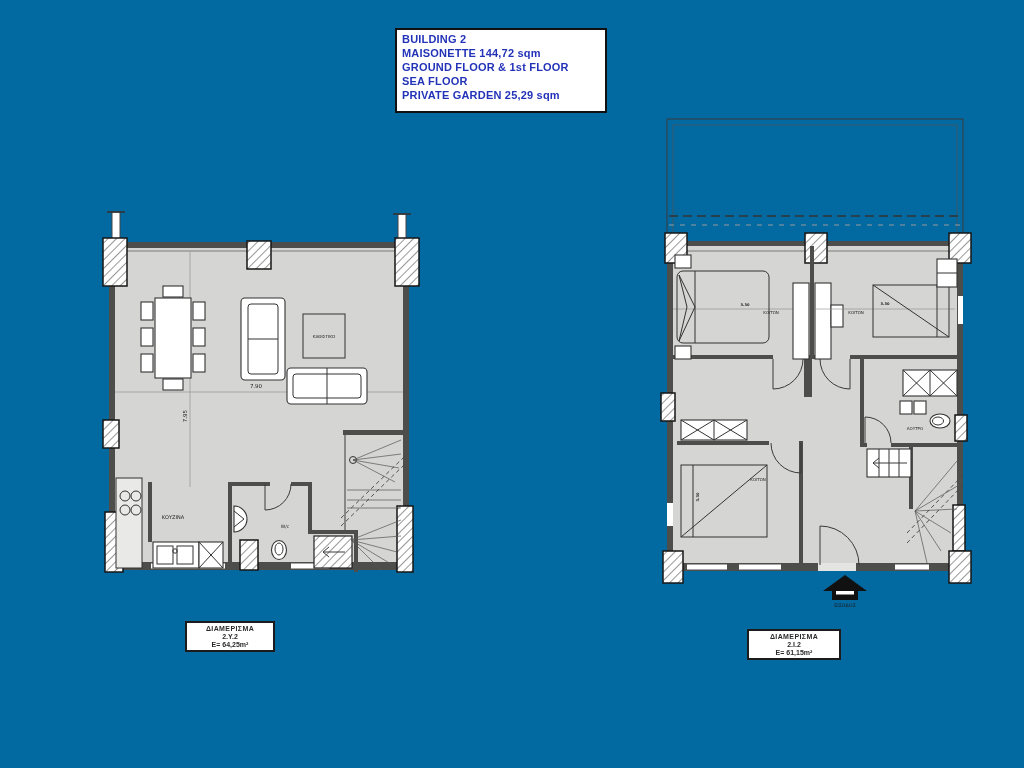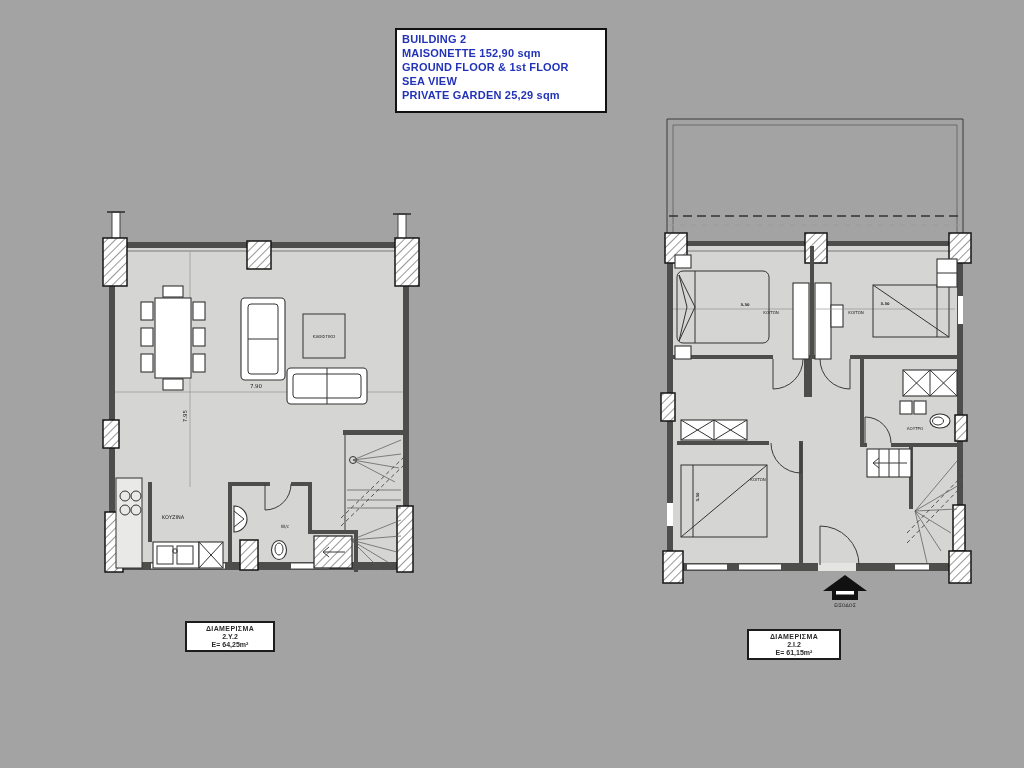--- a/index.html
+++ b/index.html
@@ -1,16 +1,16 @@
 <!DOCTYPE html>
 <html><head>
 <meta charset="utf-8">
 <style>
   html,body{margin:0;padding:0;background:#ffffff;}
-  .canvas{position:relative;width:1024px;height:768px;background:#a3a3a3;overflow:hidden;
+  .canvas{position:relative;width:1024px;height:768px;background:#0369a1;overflow:hidden;
           font-family:"Liberation Sans", sans-serif;}
   
   .title-box{position:absolute;left:395px;top:28px;width:198px;min-height:74px;
              border:2px solid #111;background:#fff;padding:3px 5px 4px 5px;
              color:#2333b8;font-weight:bold;font-size:11px;line-height:1.27;
              letter-spacing:0.2px;}
   .title-box span{display:block;white-space:nowrap;}
   
   .apt-box{position:absolute;border:2px solid #1c1c1c;background:#fff;text-align:center;
            padding:2px 3px;color:#2a2a2a;font-weight:bold;}
@@ -35,23 +35,23 @@
   .dash2{stroke:#9a9a9a;stroke-width:1;fill:none;stroke-dasharray:5 6;}
   .brk{stroke:#444;stroke-width:0.9;fill:none;stroke-dasharray:4 3;}
 </style>
 </head>
 <body>
 
 <div class="canvas">
 
   <div class="title-box">
     <span>BUILDING 2</span>
-    <span>MAISONETTE 152,90 sqm</span>
+    <span>MAISONETTE 144,72 sqm</span>
     <span>GROUND FLOOR &amp; 1st FLOOR</span>
-    <span>SEA VIEW</span>
+    <span>SEA FLOOR</span>
     <span>PRIVATE GARDEN 25,29 sqm</span>
   </div>
 
   <svg id="plan-gf" width="330" height="390" viewBox="0 0 330 390">
     <defs>
       <pattern id="hatchL" patternUnits="userSpaceOnUse" width="6" height="6" patternTransform="rotate(45)">
         <rect width="6" height="6" fill="#ffffff"></rect>
         <line x1="0" y1="0" x2="0" y2="6" stroke="#6a6a6a" stroke-width="1.4"></line>
       </pattern>
     </defs>

